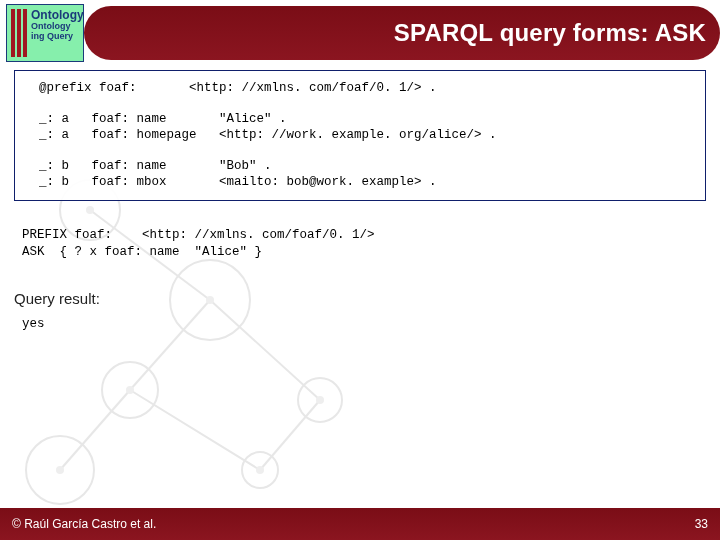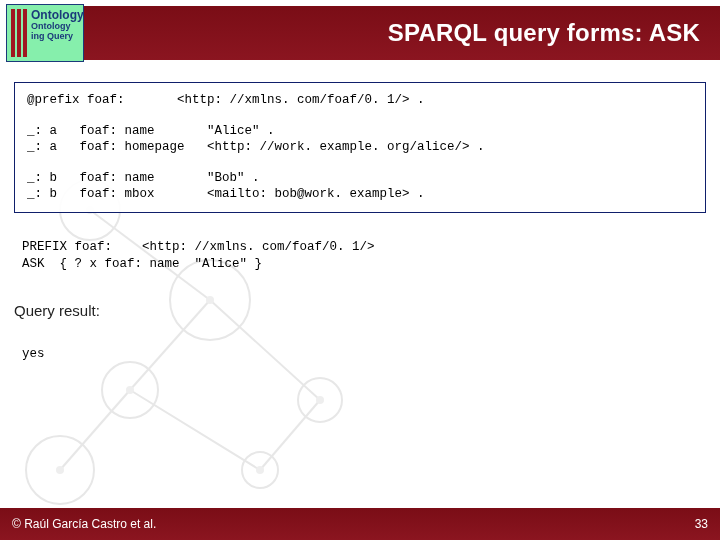--- a/index.html
+++ b/index.html
@@ -7,52 +7,52 @@
   .slide { position: relative; width: 720px; height: 540px; overflow: hidden; }
 
   
   .bg-net { position: absolute; inset: 0; pointer-events: none; z-index: 0; }
 
   
   .header-band {
     position: absolute; top: 6px; left: 84px; right: 0; height: 54px;
     background: linear-gradient(#7a0d16, #8b1520);
     display: flex; align-items: center; justify-content: flex-end;
-    padding-right: 20px; z-index: 2;
+    padding-right: 14px; z-index: 2; border-radius: 27px;
   }
   .header-title { color: #fff; font-weight: bold; font-size: 24px; letter-spacing: 0.2px; }
 
   
   .logo-box {
     position: absolute; top: 4px; left: 6px; width: 78px; height: 58px;
     border: 1px solid #1b3a7a; background: #86efac; z-index: 3; padding: 6px 4px;
   }
   .logo-bars { position: absolute; top: 4px; bottom: 4px; left: 4px; width: 18px; display: flex; gap: 2px; }
   .logo-bars span { width: 4px; background: #a01620; }
   .logo-text { position: absolute; top: 4px; left: 24px; right: 4px; color: #1b3a7a; font-weight: bold; font-size: 12px; line-height: 12px; }
   .logo-text small { display:block; font-size: 9px; font-weight: bold; line-height: 10px; }
 
   
   .content { position: absolute; top: 66px; left: 0; right: 0; bottom: 26px; z-index: 1; padding: 4px 0 0 0; }
 
   .code-box {
-    margin: 12px 14px; border: 1px solid #0f1f6b; padding: 10px 12px;
+    margin: 0 14px; border: 1px solid #0f1f6b; padding: 10px 24px;
     font-family: "Courier New", Courier, monospace; font-size: 12.5px; white-space: pre; line-height: 1.25;
     background: rgba(255,255,255,0.92);
   }
 
   .code-plain {
     margin: 26px 14px 0 22px;
     font-family: Liberation Mono, monospace; font-size: 12.5px; white-space: pre; line-height: 1.3;
   }
 
   .section-label { margin: 30px 0 0 14px; font-size: 15px; color: #222; }
 
   .result-box {
-    margin: 28px 14px 0 22px;
+    margin: 10px 14px 0 22px;
     font-family: "Courier New", Courier, monospace; font-size: 12.5px; white-space: pre;
   }
 
   
   .footer {
     position: absolute; left: 0; right: 0; bottom: 0; height: 26px;
     background: linear-gradient(#7a0d16, #8b1520);
     color: #fff; font-size: 12px; display: flex; align-items: center;
     justify-content: space-between; padding: 16px 12px; z-index: 2;
   }

